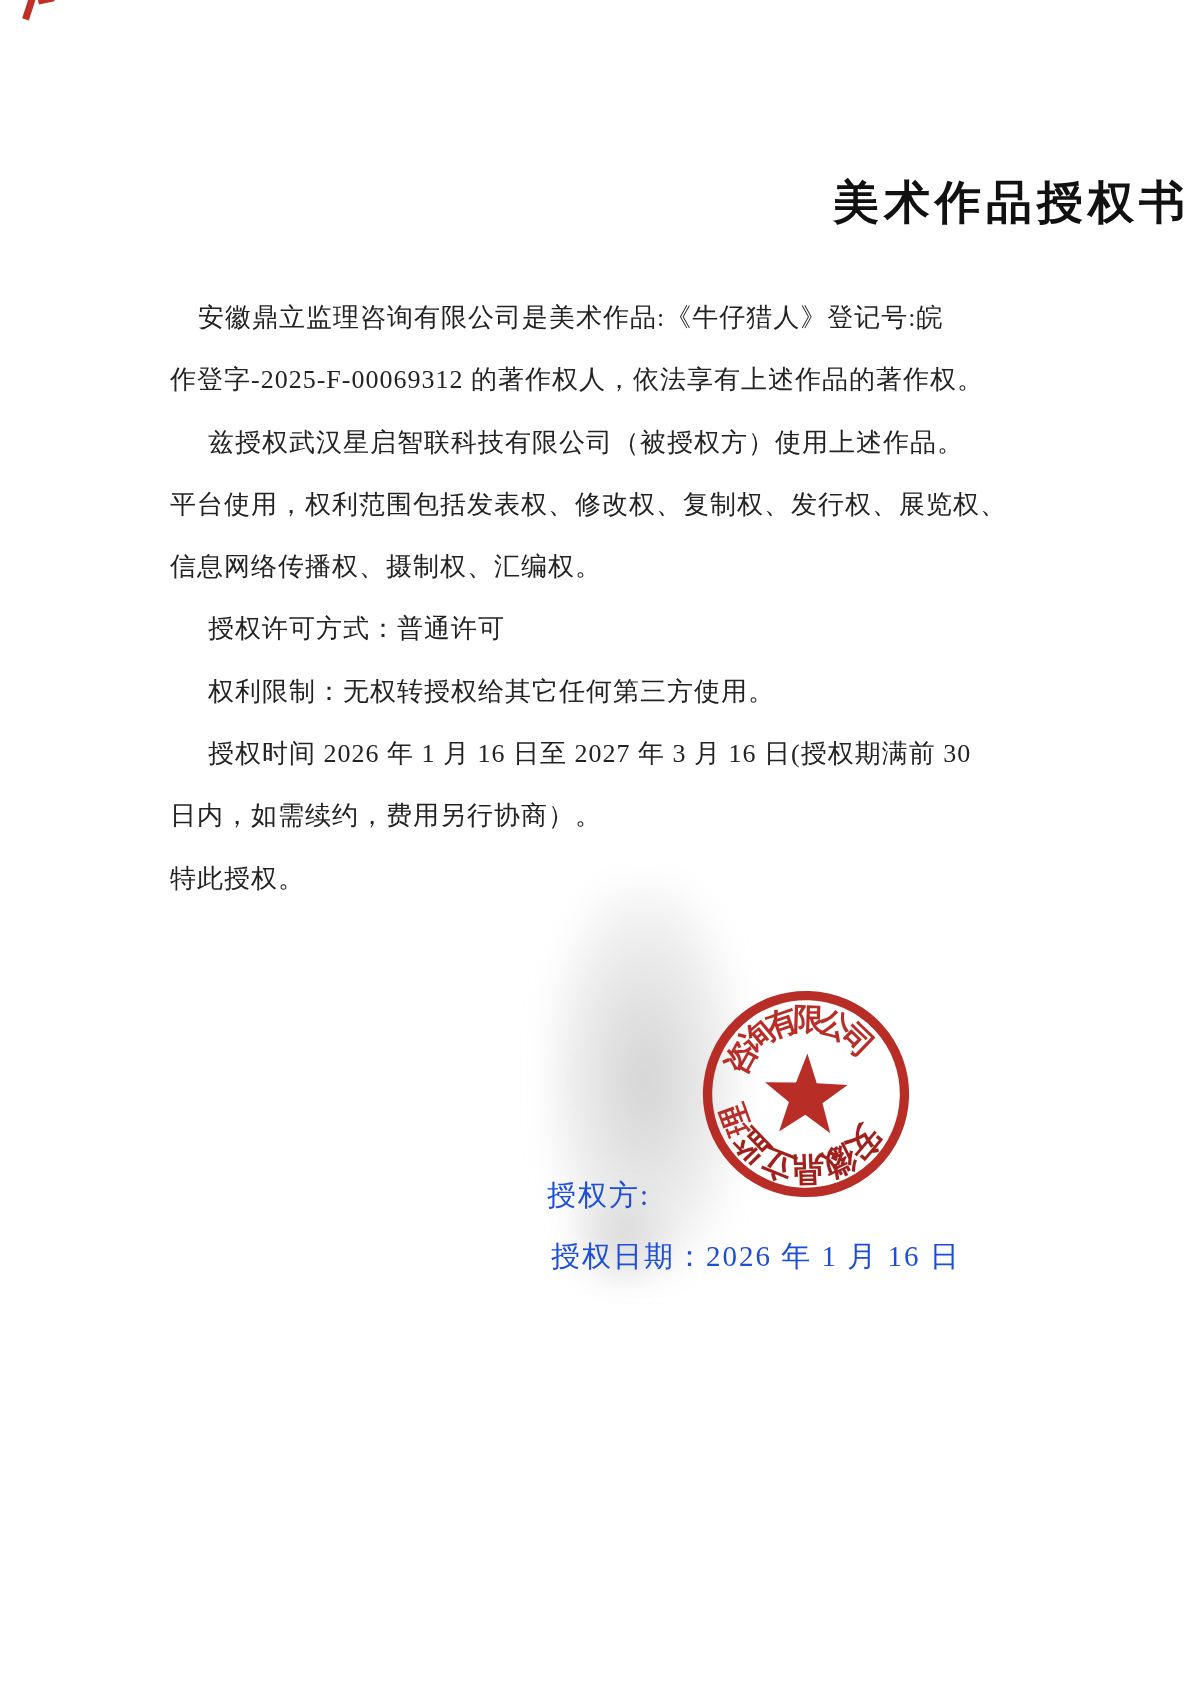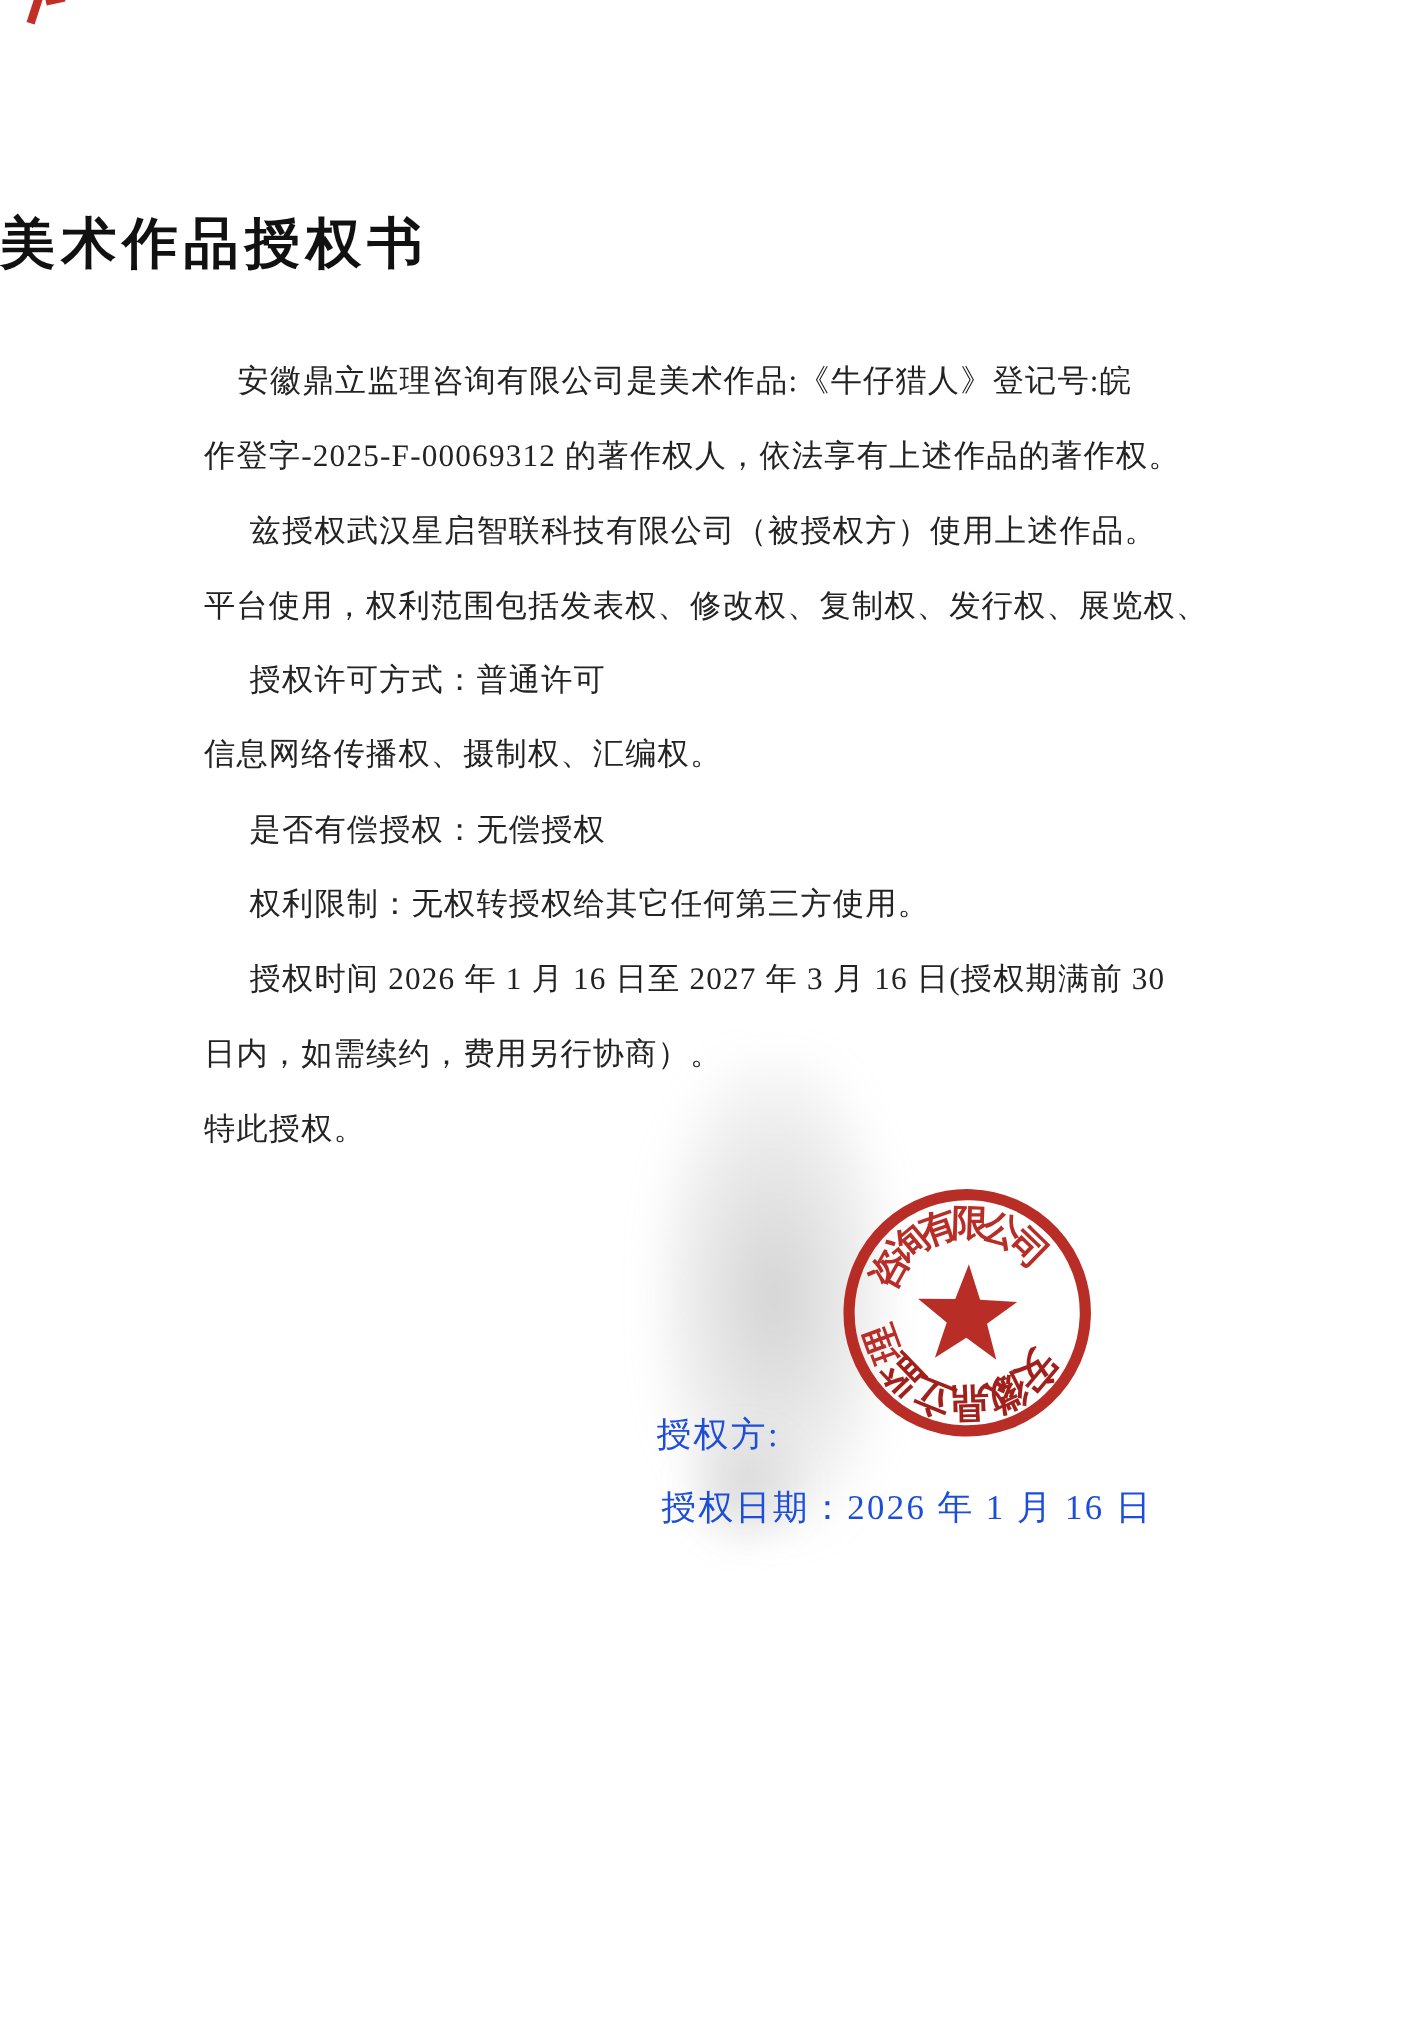--- a/index.html
+++ b/index.html
@@ -7,21 +7,21 @@
     position:relative;
     width:1190px;height:1683px;
     background:#ffffff;
     overflow:hidden;
     font-family:"Liberation Serif","DejaVu Serif",serif;
     color:#1e1e1e;
   }
   .doc-title{
     position:absolute;
     top:172px;left:0;width:1190px;
-    text-align:left;
+    text-align:right;
     font-family:"Liberation Sans","DejaVu Sans",sans-serif;
     font-weight:bold;
     font-size:46px;
     letter-spacing:5px;
     color:#111;
   }
   .body-text{
     position:absolute;
     top:287px;left:170px;width:880px;
   }
@@ -93,23 +93,22 @@
       <i class="b2"></i>
   </div>
 
   <div class="doc-title">美术作品授权书</div>
 
   <div class="body-text">
     <div class="line indent1">安徽鼎立监理咨询有限公司是美术作品:《牛仔猎人》登记号:皖</div>
     <div class="line">作登字-2025-F-00069312 的著作权人，依法享有上述作品的著作权。</div>
     <div class="line indent2">兹授权武汉星启智联科技有限公司（被授权方）使用上述作品。</div>
     <div class="line">平台使用，权利范围包括发表权、修改权、复制权、发行权、展览权、</div>
+    <div class="line">信息网络传播权、摄制权、汇编权。</div>
     <div class="line indent2">授权许可方式：普通许可</div>
-    <div class="line">信息网络传播权、摄制权、汇编权。</div>
-    <div class="line indent2">是否有偿授权：无偿授权</div>
     <div class="line indent2">权利限制：无权转授权给其它任何第三方使用。</div>
     <div class="line indent2">授权时间 2026 年 1 月 16 日至 2027 年 3 月 16 日(授权期满前 30</div>
     <div class="line">日内，如需续约，费用另行协商）。</div>
     <div class="line">特此授权。</div>
   </div>
 
   <div class="scan-shadow"></div>
   <div class="scan-shadow2"></div>
 
   <svg class="stamp" viewBox="0 0 220 220" xmlns="http://www.w3.org/2000/svg">

